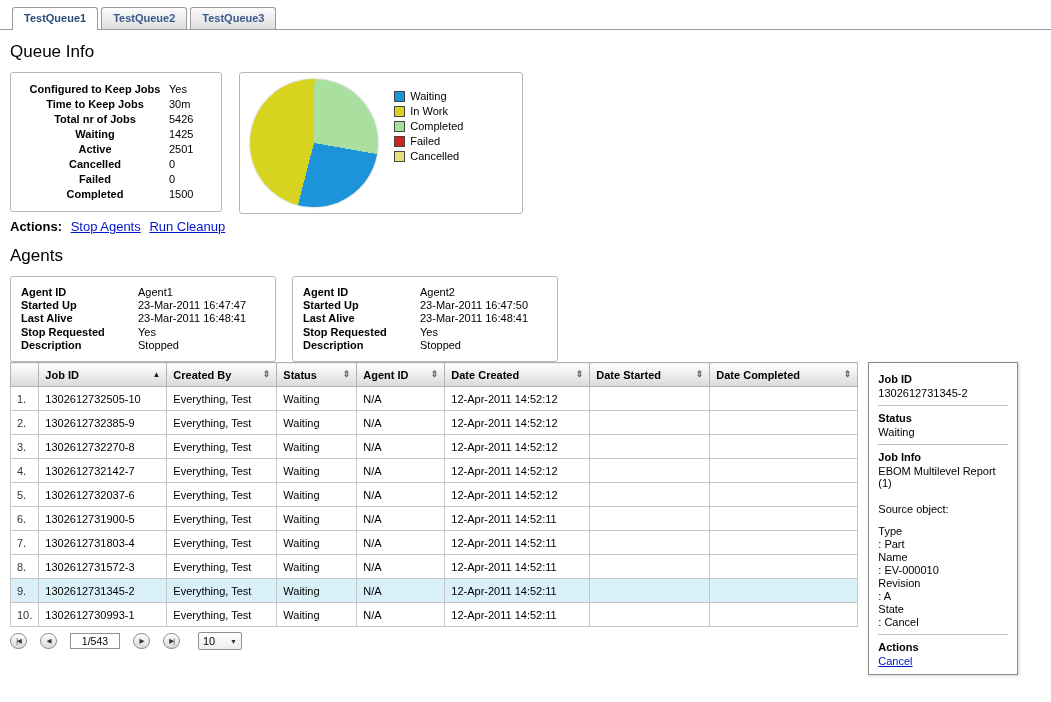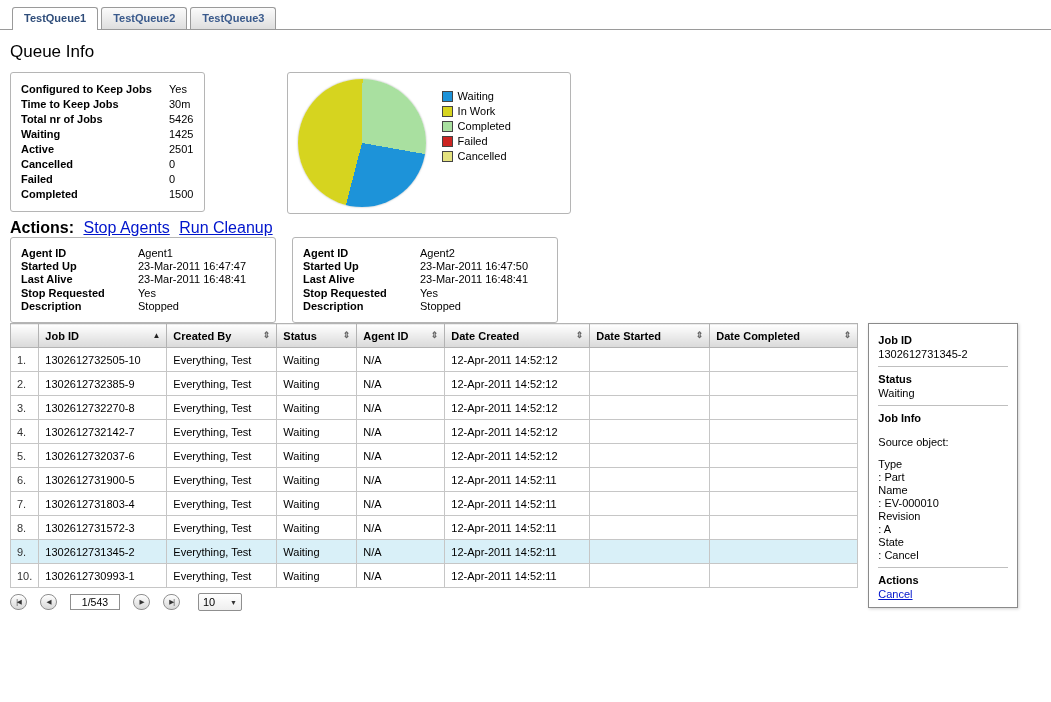--- a/index.html
+++ b/index.html
@@ -16,30 +16,30 @@
     color: #3a5a8c; font-weight: bold; font-size: 11px; cursor: pointer;
     position: relative; margin-bottom: 0;
   }
   .tab.active { background: #fff; margin-bottom: -1px; padding-bottom: 6px; color: #2f4d7a; }
   
   .content { padding: 0 10px; }
   h2.section { font-size: 17px; font-weight: normal; margin: 12px 0 10px 0; color: #000; }
   .box { border: 1px solid #b5b5b5; border-radius: 3px; background: #fff; }
   
   .qi-row { display: flex; gap: 14px; align-items: flex-start; }
-  .stats-box { width: 195px; padding: 9px 10px; }
+  .stats-box { width: 212px; padding: 9px 10px; text-align: center; }
   .stat { display: flex; line-height: 15px; }
   .stat .lbl { font-weight: bold; width: 148px; flex: none; }
   .stat .val { white-space: nowrap; }
   .pie-box { width: 284px; height: 142px; display: flex; padding: 5px 10px; }
   .pie { width: 128px; height: 128px; border-radius: 50%; align-self: center; box-shadow: 0 0 2px rgba(0,0,0,.35); }
   .legend { margin: 12px 0 0 16px; align-self: flex-start; }
   .legend-item { display: flex; align-items: center; gap: 5px; margin-bottom: 3px; }
   .swatch { width: 11px; height: 11px; border: 1px solid #444; flex: none; }
-  .actions-line { margin-top: 7px; font-size: 16px; }
+  .actions-line { margin-top: 7px; font-size: 13px; }
   .actions-line .cap { font-weight: bold; }
   a.link { color: #0014cc; text-decoration: underline; cursor: pointer; }
   .actions-line a { margin-left: 5px; }
   
   .agents-row { display: flex; gap: 16px; }
   .agent-card { width: 266px; padding: 9px 10px; }
   .afield { display: flex; line-height: 13.2px; }
   .afield .lbl { font-weight: bold; width: 117px; flex: none; }
   
   .jobs-row { display: flex; gap: 10px; align-items: flex-start; }
@@ -147,20 +147,21 @@
             <span>Failed</span>
           </div>
         <div class="legend-item">
             <span class="swatch" style="background: rgb(228, 226, 127);"></span>
             <span>Cancelled</span>
           </div>
       </div>
     </div>
   </div>
 
+  <h2 class="section">Agents</h2>
   <div class="agents-row">
     <div class="box agent-card">
       <div class="afield">
           <span class="lbl">Agent ID</span>
           <span>Agent1</span>
         </div>
       <div class="afield">
           <span class="lbl">Started Up</span>
           <span>23-Mar-2011 16:47:47</span>
         </div>
@@ -368,20 +369,21 @@
     </div>
 
     <div class="detail">
       <div class="sec">Job ID</div>
       <div class="dval">1302612731345-2</div>
       <div class="rule"></div>
       <div class="sec">Status</div>
       <div class="dval">Waiting</div>
       <div class="rule"></div>
       <div class="sec">Job Info</div>
+      <div class="dval">EBOM Multilevel Report (1)</div>
       <div class="gap"></div>
       <div>Source object:</div>
       <div class="gap"></div>
       <div class="prop">
           <span class="plbl">Type</span>
           <span>: Part</span>
         </div>
       <div class="prop">
           <span class="plbl">Name</span>
           <span>: EV-000010</span>

